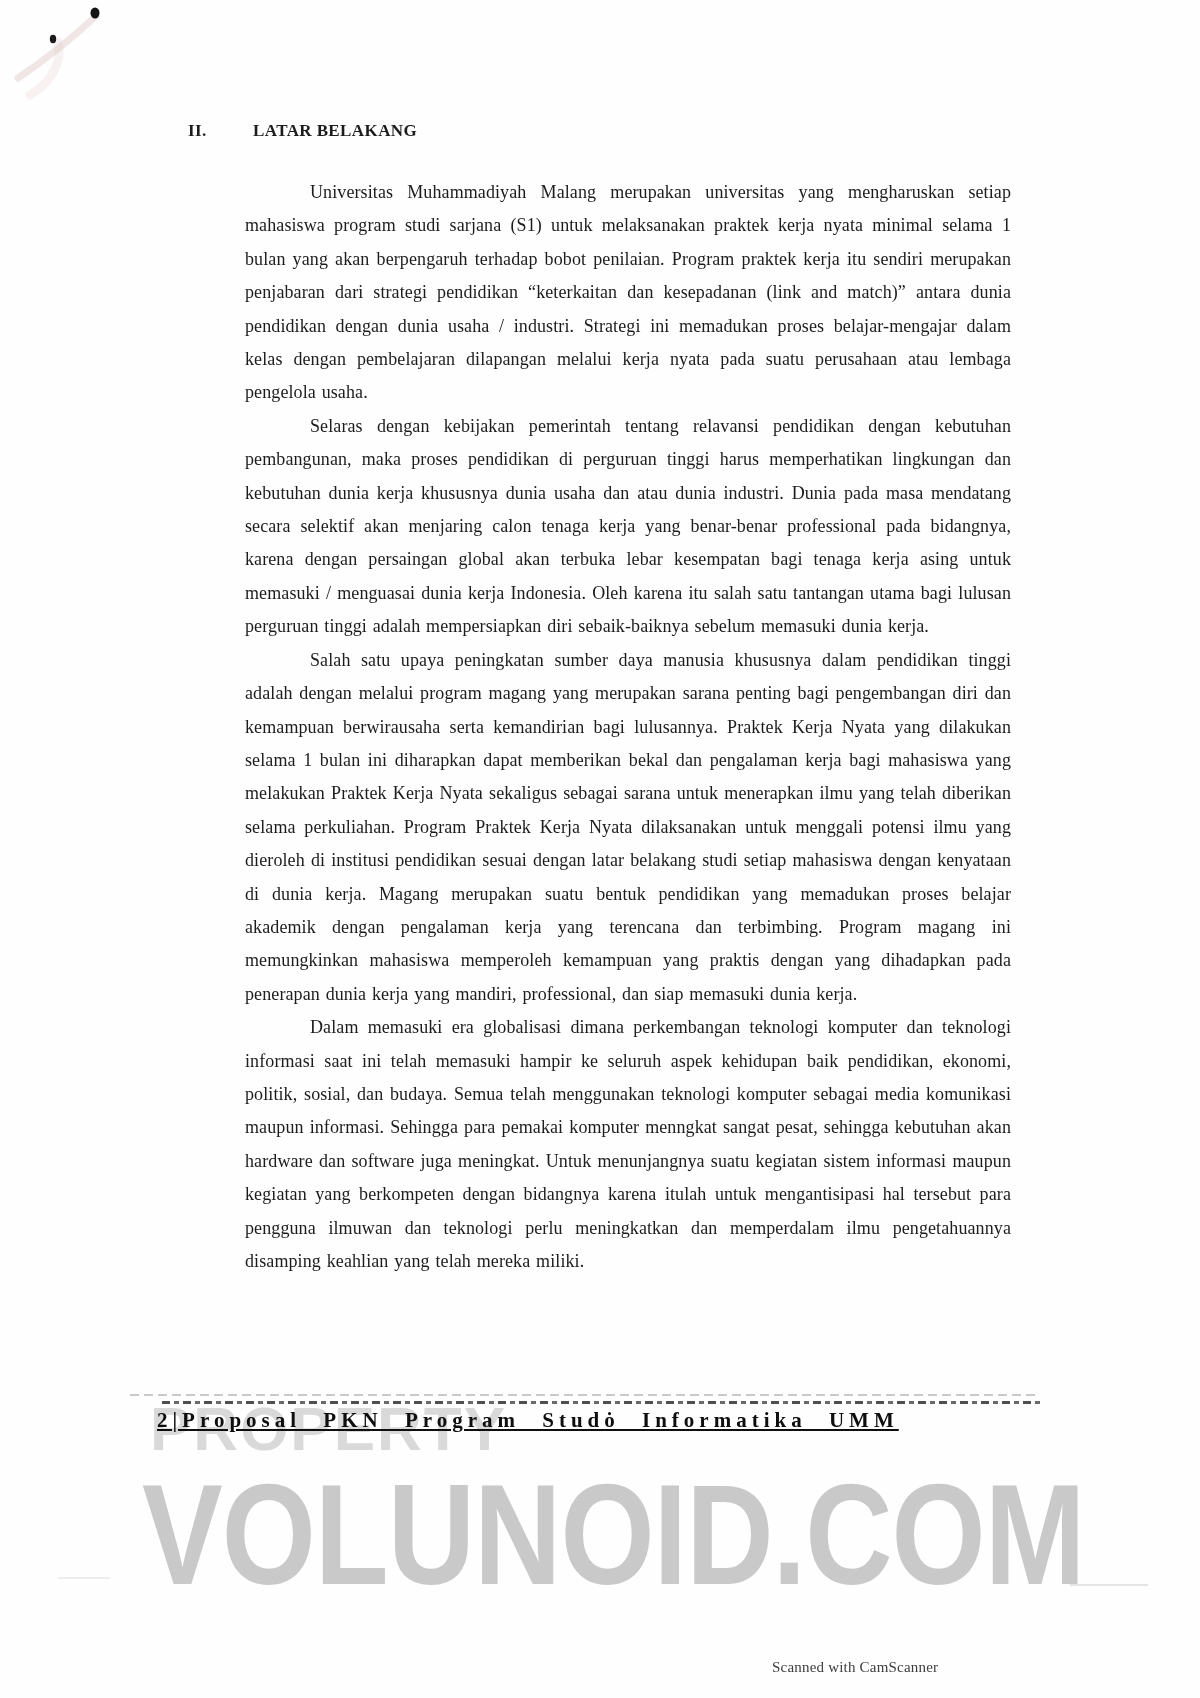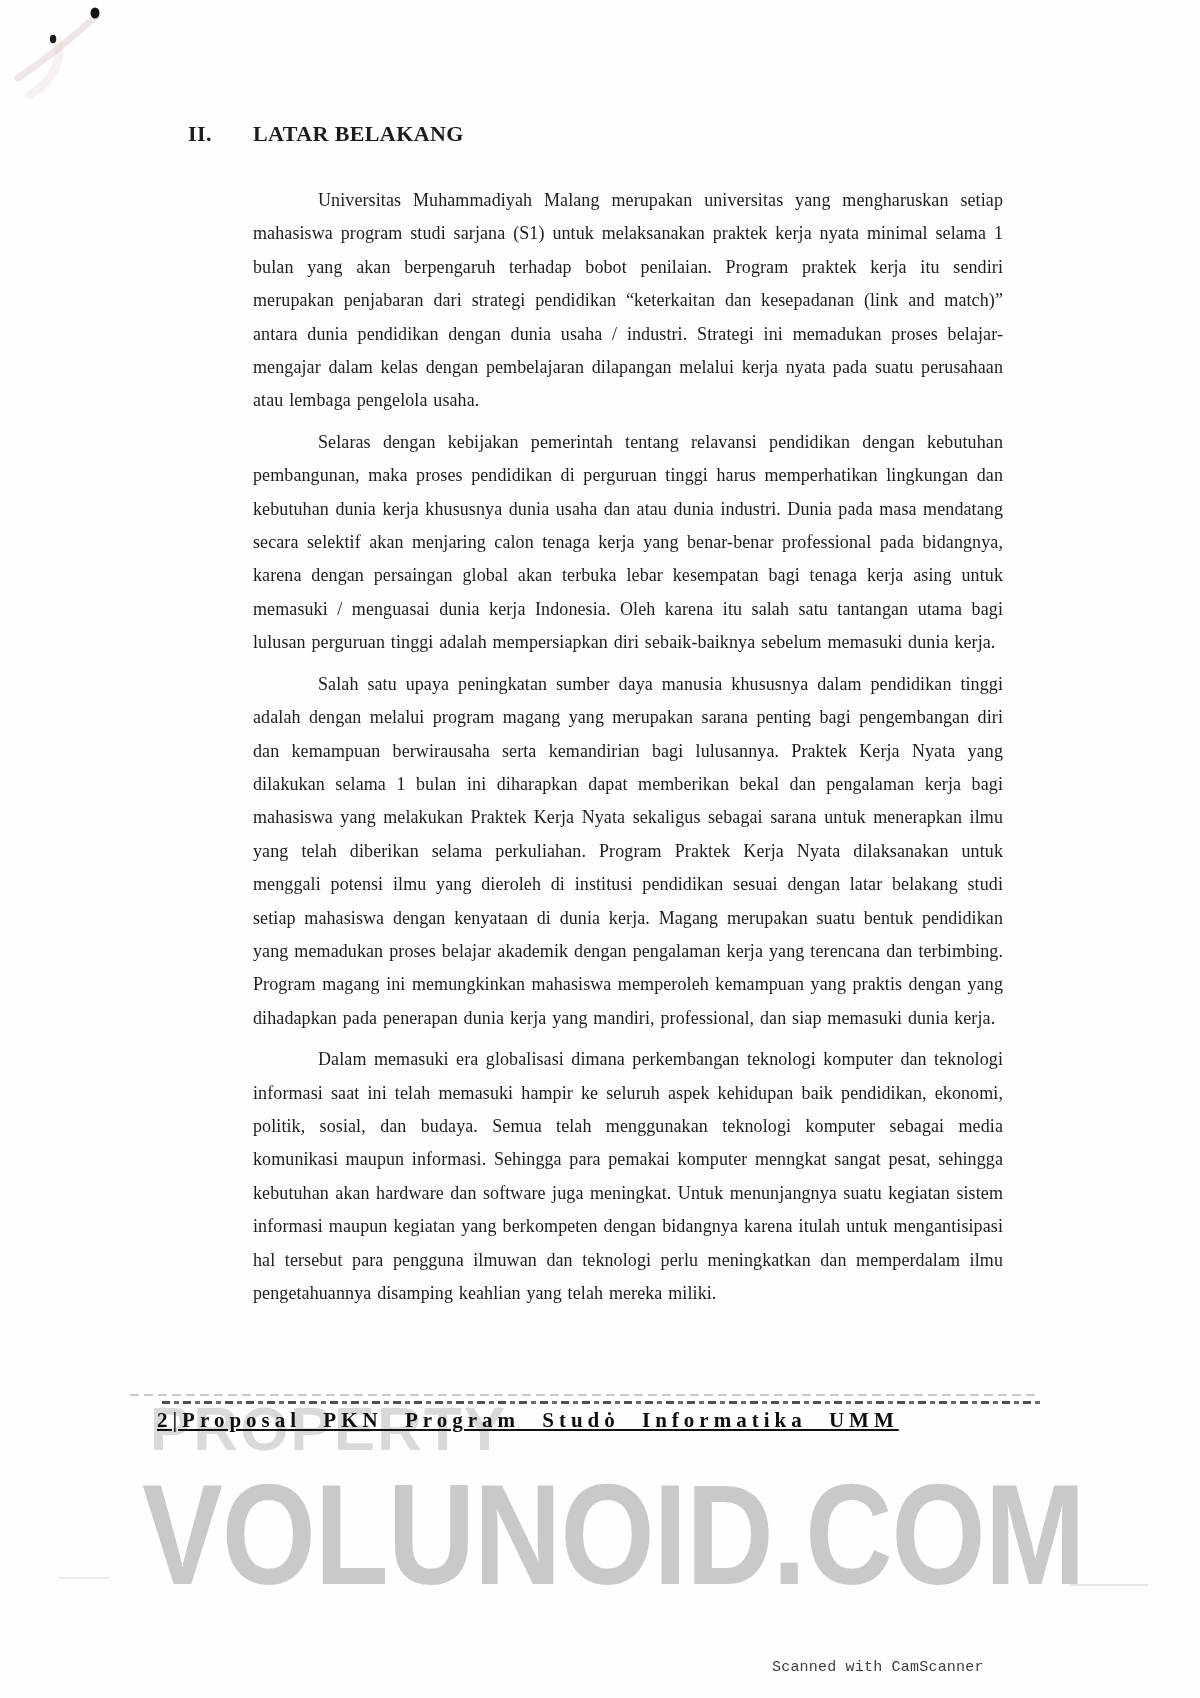--- a/index.html
+++ b/index.html
@@ -4,29 +4,29 @@
 <style>
   html,body { margin:0; padding:0; background:#ffffff; }
   .page {
     position:relative; width:1200px; height:1698px;
     background:#fefefe; overflow:hidden;
     font-family:"Liberation Serif", serif; color:#1c1c1c;
   }
   .ink-svg { position:absolute; top:0; left:0; }
   .heading {
     position:absolute; top:121px; left:188px;
-    font-weight:bold; font-size:22px; letter-spacing:0.4px;
+    font-weight:bold; font-size:17px; letter-spacing:0.4px;
     white-space:nowrap;
   }
   .heading .hnum { display:inline-block; width:65px; }
   .content {
     position:absolute; top:176px; left:245px; width:766px;
     text-align:justify; font-size:18px; line-height:33.4px;
   }
-  .content p { margin:8px; text-indent:65px; word-spacing:1.2px; letter-spacing:0.1px; }
+  .content p { margin:0; text-indent:65px; word-spacing:1.2px; letter-spacing:0.1px; }
   .property-wm {
     position:absolute; left:150px; top:1398px;
     font-family:"Liberation Sans", sans-serif; font-weight:bold;
     font-size:62px; line-height:1; color:#d9d9d9; letter-spacing:2px;
     white-space:nowrap; z-index:1;
   }
   .divider-faint {
     position:absolute; left:130px; top:1394px; width:905px; height:2px;
     background:repeating-linear-gradient(90deg,#c9c9c9 0 9px, transparent 9px 14px);
     z-index:2;
@@ -46,21 +46,21 @@
     font-family:"Liberation Sans", sans-serif; font-weight:bold;
     font-size:121px; line-height:1; color:#c9c9c9;
     letter-spacing:-1px; white-space:nowrap;
     transform:scaleY(1.18); transform-origin:top left;
   }
   .artifact { position:absolute; height:2px; background:#e4e4e4; }
   .artifact.a-left  { left:58px;  top:1577px; width:52px; background:#efecec; }
   .artifact.a-right { left:1070px; top:1584px; width:78px; }
   .scanner-credit {
     position:absolute; left:772px; top:1659px;
-    font-family:Liberation Mono, monospace; font-size:15px; color:#3d3d3d;
+    font-family:Liberation Serif, serif; font-size:15px; color:#3d3d3d;
     letter-spacing:0.2px;
   }
 </style>
 </head>
 <body>
 
 <div class="page">
 
   <svg class="ink-svg" width="220" height="120" viewBox="0 0 220 120">
     <path d="M18 78 C 45 60, 70 40, 96 16" stroke="rgba(205,170,165,0.28)" stroke-width="7" fill="none" stroke-linecap="round"></path>

